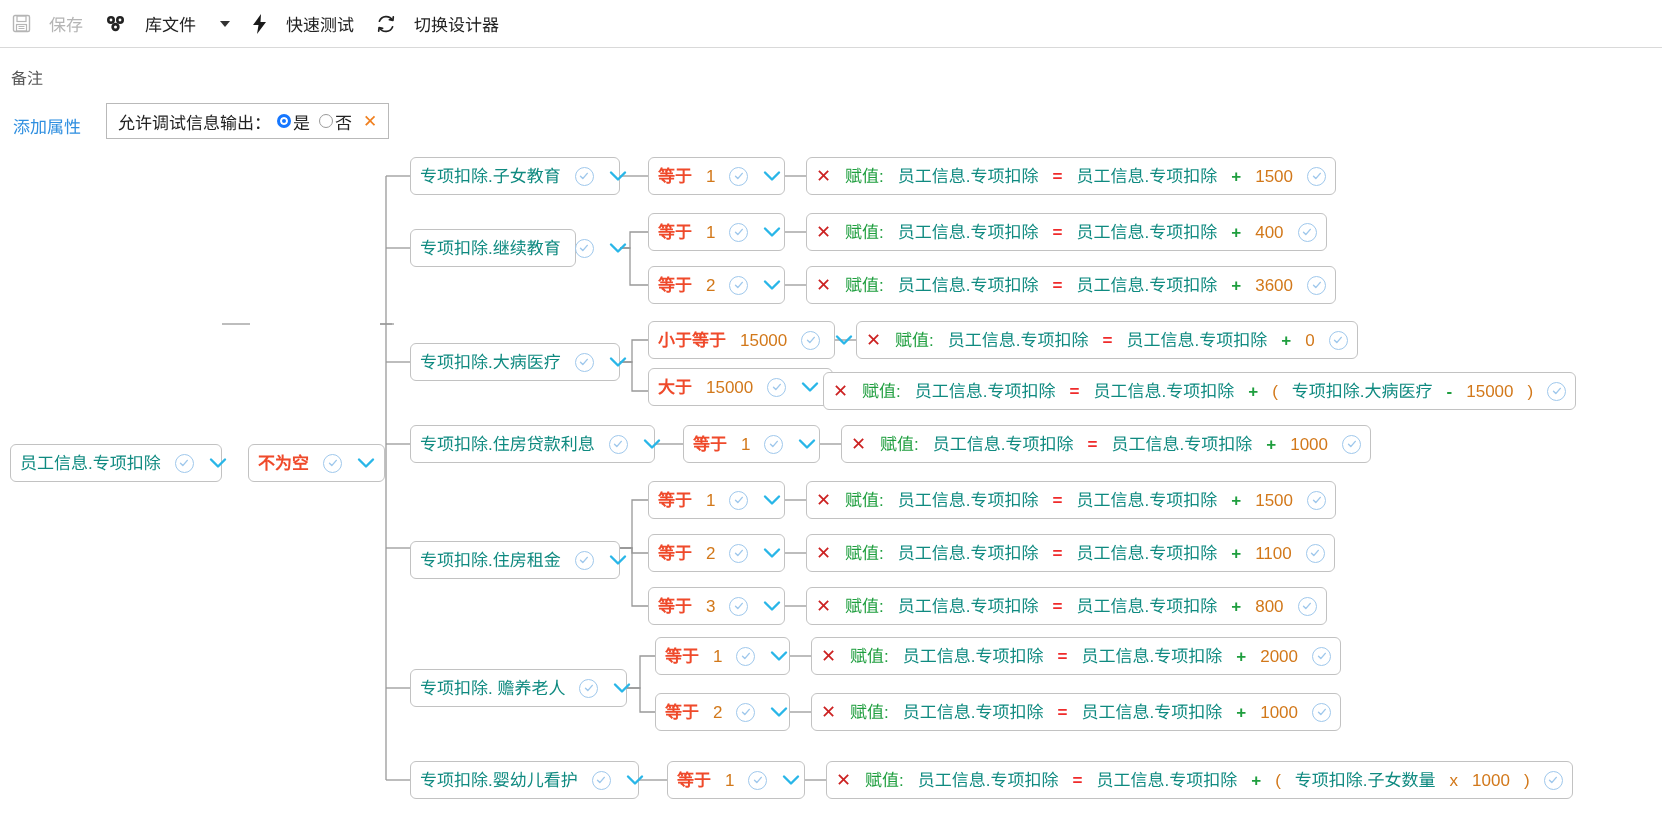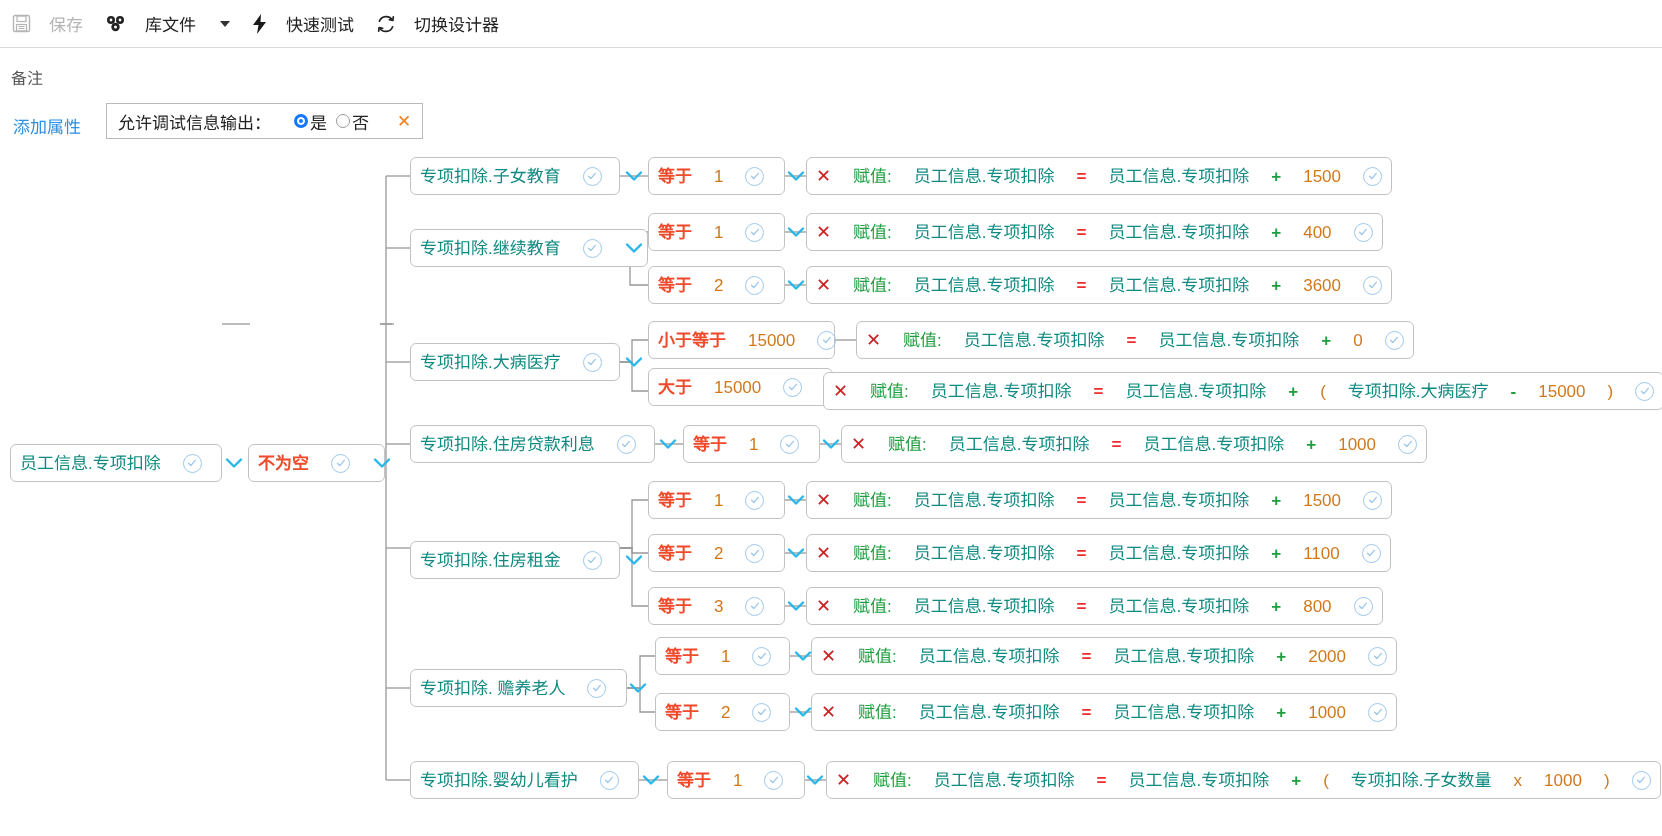--- a/index.html
+++ b/index.html
@@ -62,21 +62,21 @@
   }
   .prop-box {
     position: absolute; left: 106px; top: 55px;
     height: 36px;
     box-sizing: border-box;
     border: 1px solid #b9b9b9;
     background: #fff;
     display: flex;
     align-items: center;
     padding: 0 11px;
-    gap: 19px;
+    gap: 2px;
     font-size: 17px;
     color: #222;
   }
   .radio-group { display: inline-flex; align-items: center; gap: 9px; margin-left: 4px; }
   .radio-opt { display: inline-flex; align-items: center; gap: 2px; cursor: pointer; }
   .radio {
     width: 14px; height: 14px;
     border-radius: 50%;
     border: 1px solid #9a9a9a;
     box-sizing: border-box;
@@ -106,21 +106,21 @@
     border: 1px solid #c2c2c2;
     border-radius: 6px;
     background: #fff;
     display: flex;
     align-items: center;
     white-space: nowrap;
     padding: 0 9px;
     height: 38px;
     font-size: 17px;
     cursor: pointer;
-    gap: 22px;
+    gap: 14px;
   }
   .node .seg { line-height: 1; }
   .t-field  { color: #0f8a80; }
   .t-op     { color: #ef4a2b; font-weight: bold; }
   .t-num    { color: #d2781a; }
   .t-assign { color: #1e9e3e; }
   .t-eq     { color: #ef2b2b; font-weight: bold; }
   .t-plus   { color: #1e9e3e; font-weight: bold; }
   .t-minus  { color: #1e9e3e; font-weight: bold; }
   .t-paren  { color: #d2781a; }
@@ -312,21 +312,21 @@
             <polyline points="2.5,6.3 4.8,8.6 9.3,3.4" fill="none" stroke="#9fc8ec" stroke-width="1.4" stroke-linecap="round" stroke-linejoin="round"></polyline>
           </svg>
         </span>
       <span class="ico-chev">
           <svg width="18" height="12" viewBox="0 0 18 12">
             <polyline points="2,2.5 9,9.5 16,2.5" fill="none" stroke="#29b6e8" stroke-width="2.4" stroke-linecap="round" stroke-linejoin="round"></polyline>
           </svg>
         </span>
     </div>
 
-    <div class="node" style="left:410px; top:89px; width:238px;">
+    <div class="node" style="left:410px; top:89px; width:166px;">
       <span class="seg t-field">专项扣除.继续教育</span>
       <span class="ico-check">
           <svg width="12" height="12" viewBox="0 0 12 12">
             <polyline points="2.5,6.3 4.8,8.6 9.3,3.4" fill="none" stroke="#9fc8ec" stroke-width="1.4" stroke-linecap="round" stroke-linejoin="round"></polyline>
           </svg>
         </span>
       <span class="ico-chev">
           <svg width="18" height="12" viewBox="0 0 18 12">
             <polyline points="2,2.5 9,9.5 16,2.5" fill="none" stroke="#29b6e8" stroke-width="2.4" stroke-linecap="round" stroke-linejoin="round"></polyline>
           </svg>

